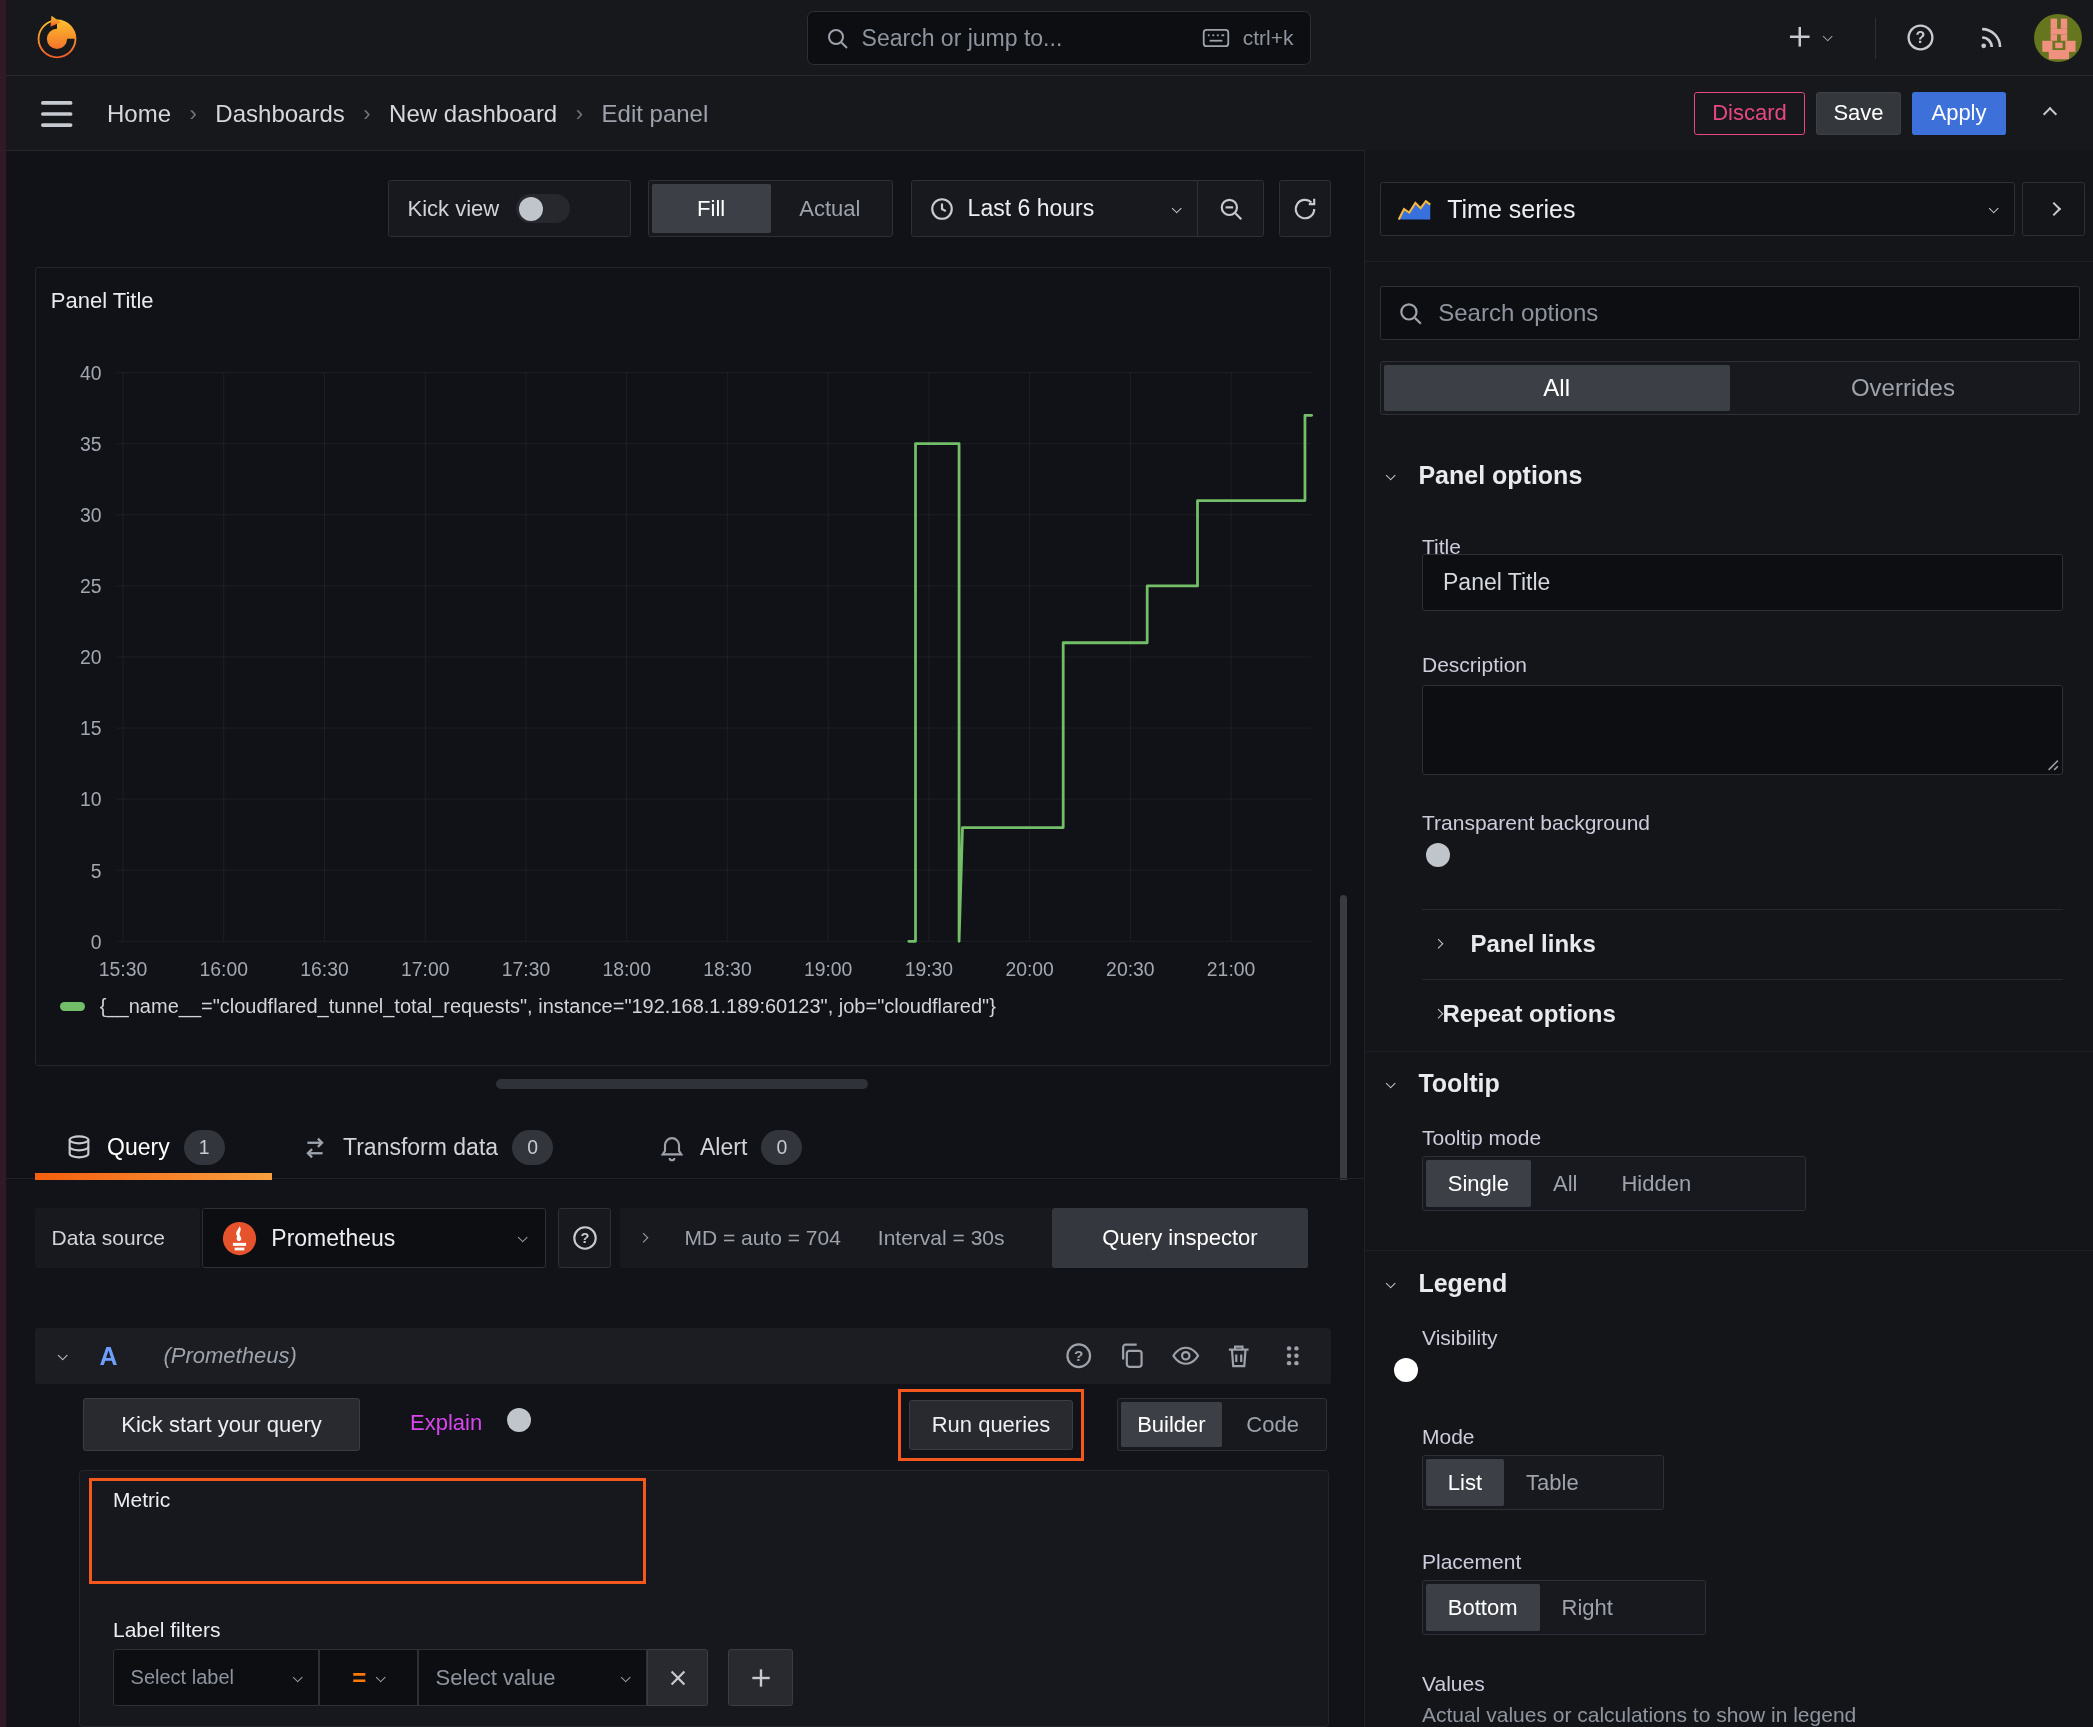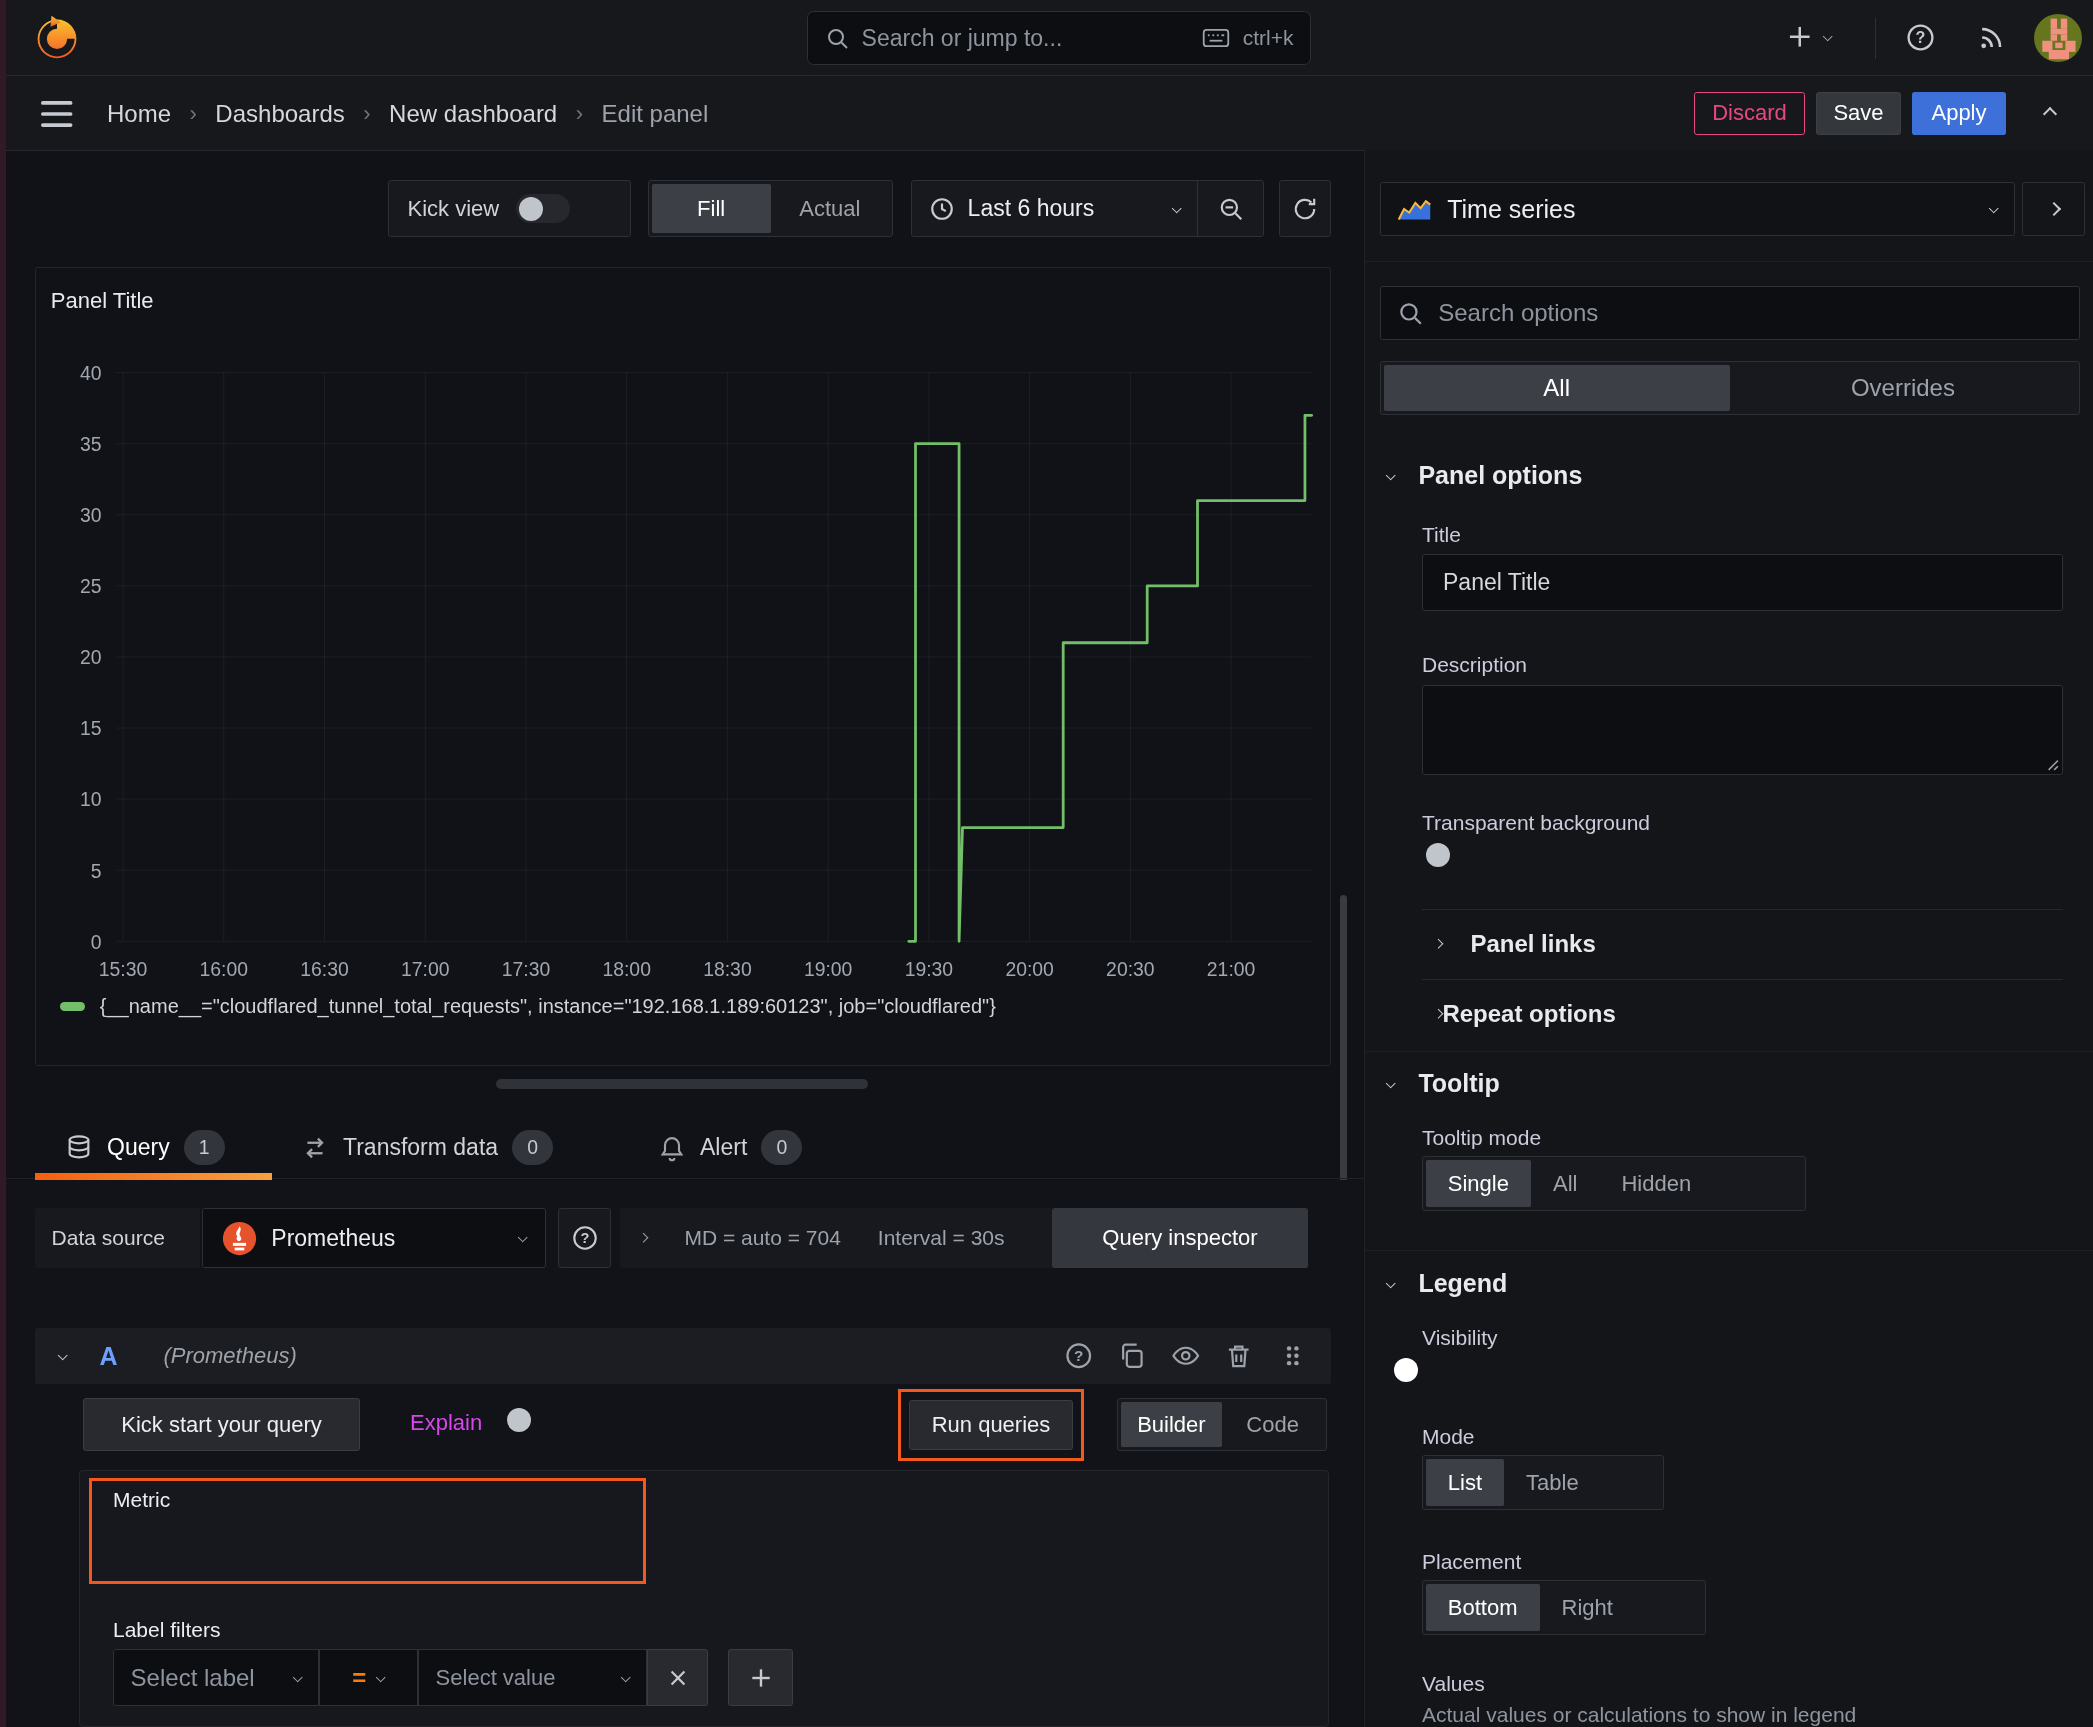--- a/index.html
+++ b/index.html
@@ -345,21 +345,21 @@
       <span class="si sel" style="flex:1;padding:0 9.2px">Builder</span>
       <span class="si" style="flex:1;padding:0 9.2px">Code</span>
     </div>
 
     
     <div class="abs" style="left:79px;top:290px;width:1250px;height:257px;background:#17181d;border:0.9px solid #24262b;border-radius:3.7px">
       <div class="ann" style="left:9.2px;top:7.4px;width:557px;height:106px"></div>
       <span class="abs" style="left:33px;top:16.6px;font-size:21px;color:#eceef1">Metric</span>
       <span class="abs" style="left:33px;top:147px;font-size:21px;color:#eceef1">Label filters</span>
       <div class="abs dark row" style="left:33px;top:178px;width:206px;height:57px;padding:0 16.6px;gap:11px;border-radius:2.8px 0 0 2.8px">
-        <span class="ph" style="font-size:24px">Select label</span>
+        <span class="ph" style="font-size:20px">Select label</span>
         <span style="flex:1"></span>
         <span class="chv down sm ic"></span>
       </div>
       <div class="abs dark row" style="left:239px;top:178px;width:99px;height:57px;padding:0 14.8px;gap:11px;border-radius:0;justify-content:center">
         <span style="font-size:24px;color:#ff780a;font-weight:bold">=</span>
         <span class="chv down sm ic"></span>
       </div>
       <div class="abs dark row" style="left:338px;top:178px;width:229px;height:57px;padding:0 16.6px;gap:11px;border-radius:0">
         <span class="ph" style="font-size:22px">Select value</span>
         <span style="flex:1"></span>
@@ -407,21 +407,21 @@
     <div class="abs seg" style="left:14.8px;top:211px;width:700px;height:54px">
       <span class="si sel" style="flex:1;font-size:24px">All</span>
       <span class="si" style="flex:1;font-size:24px">Overrides</span>
     </div>
 
     
     <div class="abs row" style="left:22px;top:311px;gap:24px">
       <span class="chv down sm icw"></span>
       <span class="hdr">Panel options</span>
     </div>
-    <span class="abs lbl" style="left:57px;top:373px">Title</span>
+    <span class="abs lbl" style="left:57px;top:385px">Title</span>
     <div class="abs dark row" style="left:57px;top:404px;width:641px;height:57px;padding:0 20px">
       <span style="font-size:23px;color:#d5d8dd">Panel Title</span>
     </div>
     <span class="abs lbl" style="left:57px;top:503px">Description</span>
     <div class="abs dark" style="left:57px;top:535px;width:641px;height:90px">
       <span></span>
       <svg width="14.8" height="14.8" viewBox="0 0 16 16" class="ic" style="position:absolute;right:2.8px;bottom:2.8px" fill="none" stroke="currentColor" stroke-width="1.6">
           <line x1="15" y1="5" x2="5" y2="15"></line>
           <line x1="15" y1="11" x2="11" y2="15"></line>
         </svg>

